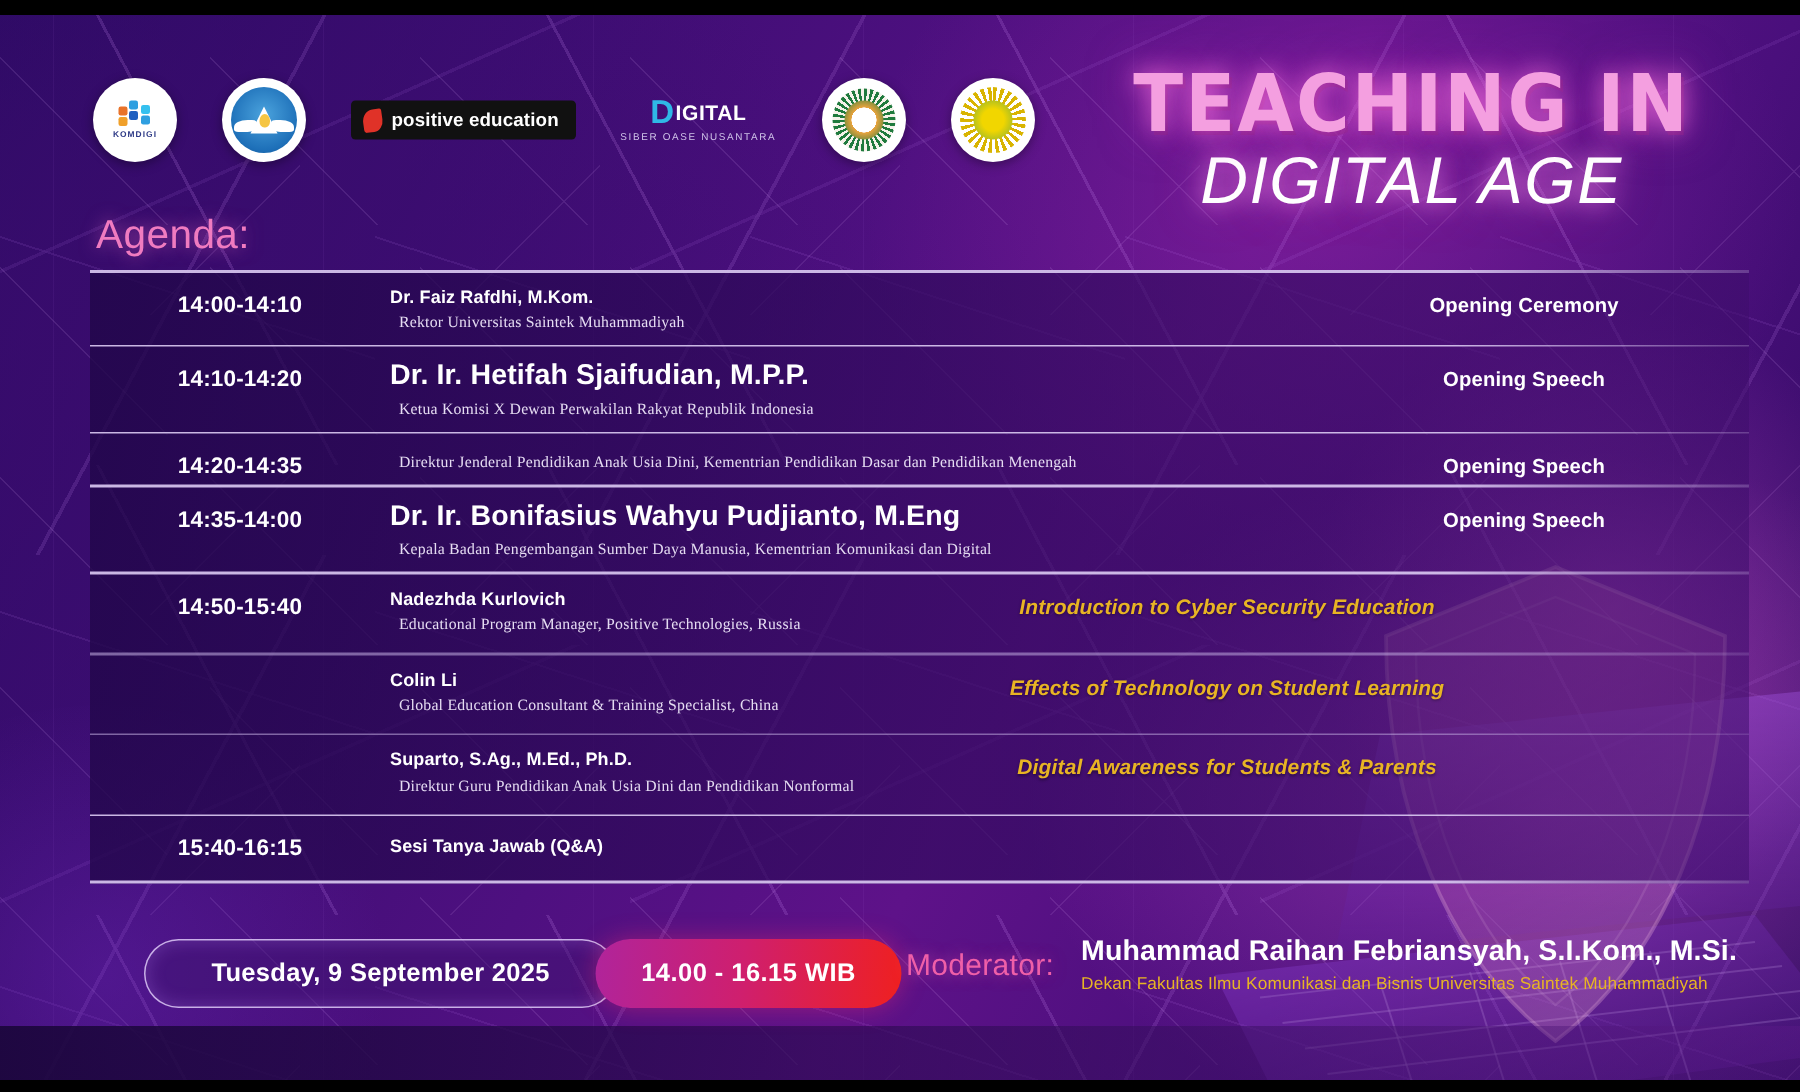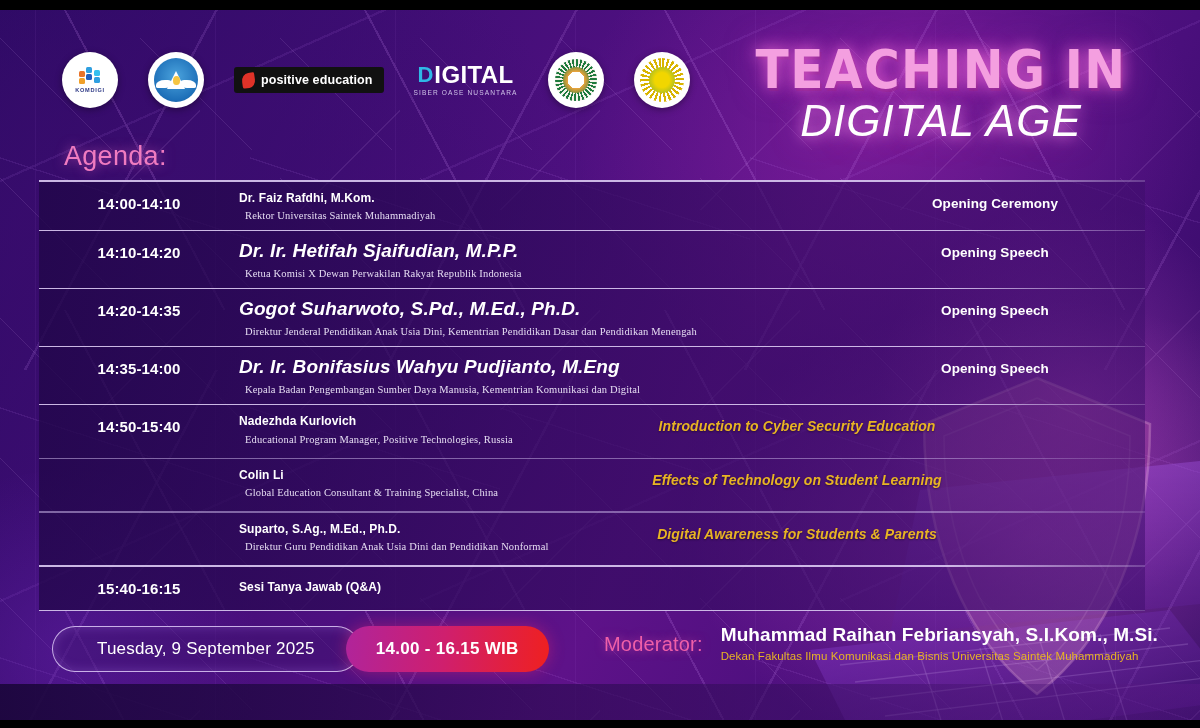--- a/index.html
+++ b/index.html
@@ -75,21 +75,21 @@
   .logo-bar {
     background:#111; border-radius:3px; padding:5px 11px 5px 8px;
     display:flex; align-items:center; gap:6px; height:26px;
   }
   .logo-bar .pe-mark { width:13px;height:15px;background:#e03228; border-radius:55% 10% 50% 14%; transform:rotate(-8deg); }
   .logo-bar .pe-text { color:#fff; font-size:12.5px; font-weight:600; letter-spacing:.1px; white-space:nowrap; }
 
   .logo-digital { display:flex; flex-direction:column; align-items:center; line-height:1; }
   .logo-digital .ld-top { display:flex; align-items:center; gap:2px; }
   .logo-digital .ld-d { color:#2fb8e6; font-size:22px; font-weight:800; letter-spacing:-1px; }
-  .logo-digital .ld-rest { color:#fff; font-size:24px; font-weight:800; letter-spacing:.4px; }
+  .logo-digital .ld-rest { color:#fff; font-size:14px; font-weight:800; letter-spacing:.4px; }
   .logo-digital .ld-sub { color:#cfc2e8; font-size:6.6px; letter-spacing:1.1px; margin-top:3px; white-space:nowrap; }
 
   .emblem-green { width:42px;height:42px;border-radius:50%;
     background:repeating-conic-gradient(#1f7a3d 0 6deg, #f5f2ea 6deg 12deg);
     display:flex;align-items:center;justify-content:center; position:relative;}
   .emblem-green::after{content:"";width:26px;height:26px;border-radius:50%;
     background:radial-gradient(circle,#fff 45%, #e8a33d 46%, #1f7a3d 100%);}
   .emblem-yellow { width:44px;height:44px;border-radius:50%;
     background:repeating-conic-gradient(#d9b400 0 7deg, #fff 7deg 14deg);
     display:flex;align-items:center;justify-content:center;position:relative;}
@@ -113,58 +113,59 @@
 
   
   .agenda-heading {
     position:absolute; left:64px; top:131px; z-index:6;
     font-size:27px; font-weight:400; color:#f07bc0; letter-spacing:.3px;
     text-shadow:0 0 12px rgba(240,110,200,.6);
   }
 
   
   .table-wrap {
-    position:absolute; left:39px; top:170px; width:1106px; z-index:5;
+    position:absolute; left:60px; top:170px; width:1106px; z-index:5;
     background:linear-gradient(100deg, rgba(32,6,72,.80) 0%, rgba(48,10,92,.72) 45%, rgba(64,14,110,.55) 100%);
   }
   .rowline { height:1.6px; background:linear-gradient(90deg, rgba(216,198,240,.92) 0%, rgba(216,198,240,.92) 82%, rgba(216,198,240,.25) 100%); }
   .rowline.soft { background:linear-gradient(90deg, rgba(200,180,230,.55) 0%, rgba(200,180,230,.5) 82%, rgba(200,180,230,.18) 100%); }
 
   .row { display:flex; align-items:flex-start; position:relative; }
   .col-time {
     width:200px; flex:0 0 200px; text-align:center;
     color:#fff; font-size:15px; font-weight:700; letter-spacing:.1px;
     padding-top:13px;
   }
   .col-main { flex:1 1 auto; padding-top:9px; padding-bottom:9px; min-width:0; }
   .name { color:#fff; font-size:12px; font-weight:700; letter-spacing:.1px; line-height:1.18; }
-  .name.sm { font-size:19px;font-style:italic; }
+  .name.sm { font-size:19px; }
   .sub { color:#e5dcf2; font-size:10.5px; font-weight:400; letter-spacing:.15px; margin-top:5px; padding-left:6px;font-family:Liberation Serif, serif; }
   .col-right {
     width:300px; flex:0 0 300px; text-align:center; padding-top:14px;
     color:#fff; font-size:13.5px; font-weight:700; letter-spacing:.1px;
   }
   .topic {
     position:absolute; left:410px; right:0; top:13px; text-align:center;
     color:#e8b424; font-size:14px; font-weight:700; font-style:italic; letter-spacing:.1px;
     text-shadow:0 1px 2px rgba(0,0,0,.4);
   }
   .row.tall .col-main { padding-bottom:13px; }
   .row.qa .col-main { padding-top:13px; padding-bottom:16px; }
 
   
   .footer { position:absolute; left:52px; bottom:48px; z-index:6; display:flex; align-items:center; }
   .pill-date {
     height:46px; min-width:300px; border-radius:23px;
     border:1.6px solid rgba(225,205,250,.85);
     background:rgba(62,20,110,.45);
     display:flex; align-items:center; justify-content:center;
-    color:#fff; font-size:17px; font-weight:400; letter-spacing:.2px;
+    color:#fff; font-size:17px; font-weight:700; letter-spacing:.2px;
     padding:0 44px;
     box-shadow:0 0 12px rgba(190,130,250,.28) inset;
+    margin-left:44px;
   }
   .pill-time {
     height:46px; border-radius:23px; margin-left:-14px;
     background:linear-gradient(95deg, #b0249b 0%, #cf1f6e 48%, #ef2020 100%);
     display:flex; align-items:center; justify-content:center;
     color:#fff; font-size:17px; font-weight:700; letter-spacing:.3px;
     padding:0 30px;
     box-shadow:0 0 16px rgba(230,40,110,.45);
   }
 
@@ -296,21 +297,20 @@
             <div class="col-main">
               <div class="name sm">Dr. Ir. Hetifah Sjaifudian, M.P.P.</div>
               <div class="sub">Ketua Komisi X Dewan Perwakilan Rakyat Republik Indonesia</div>
             </div>
             <div class="col-right">Opening Speech</div>
           </div>
           <div class="rowline"></div>
           <div class="row">
             <div class="col-time">14:20-14:35</div>
             <div class="col-main">
-              <div class="name sm">Gogot Suharwoto, S.Pd., M.Ed., Ph.D.</div>
               <div class="sub">Direktur Jenderal Pendidikan Anak Usia Dini, Kementrian Pendidikan Dasar dan Pendidikan Menengah</div>
             </div>
             <div class="col-right">Opening Speech</div>
           </div>
           <div class="rowline"></div>
           <div class="row">
             <div class="col-time">14:35-14:00</div>
             <div class="col-main">
               <div class="name sm">Dr. Ir. Bonifasius Wahyu Pudjianto, M.Eng</div>
               <div class="sub">Kepala Badan Pengembangan Sumber Daya Manusia, Kementrian Komunikasi dan Digital</div>

